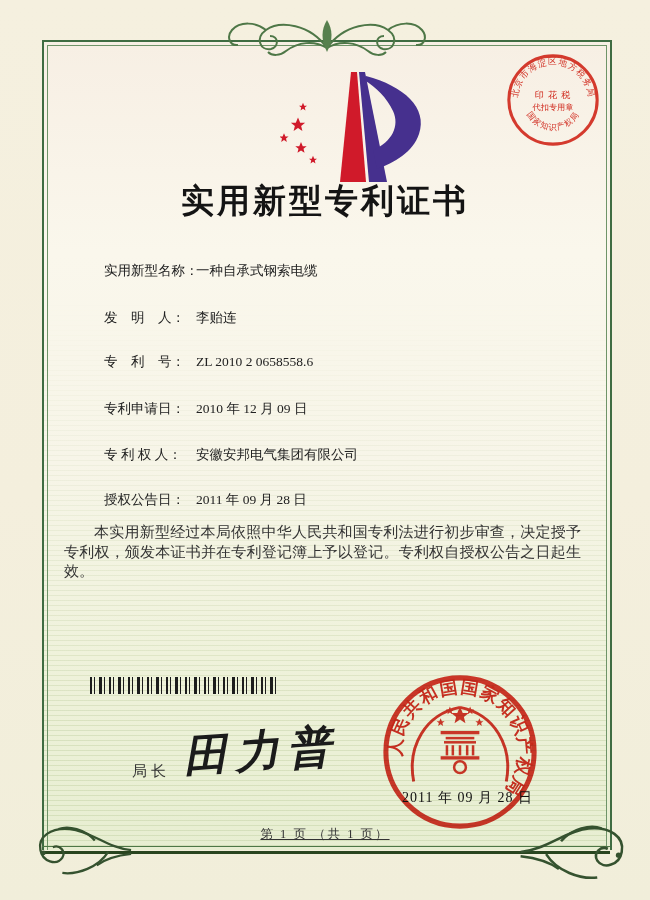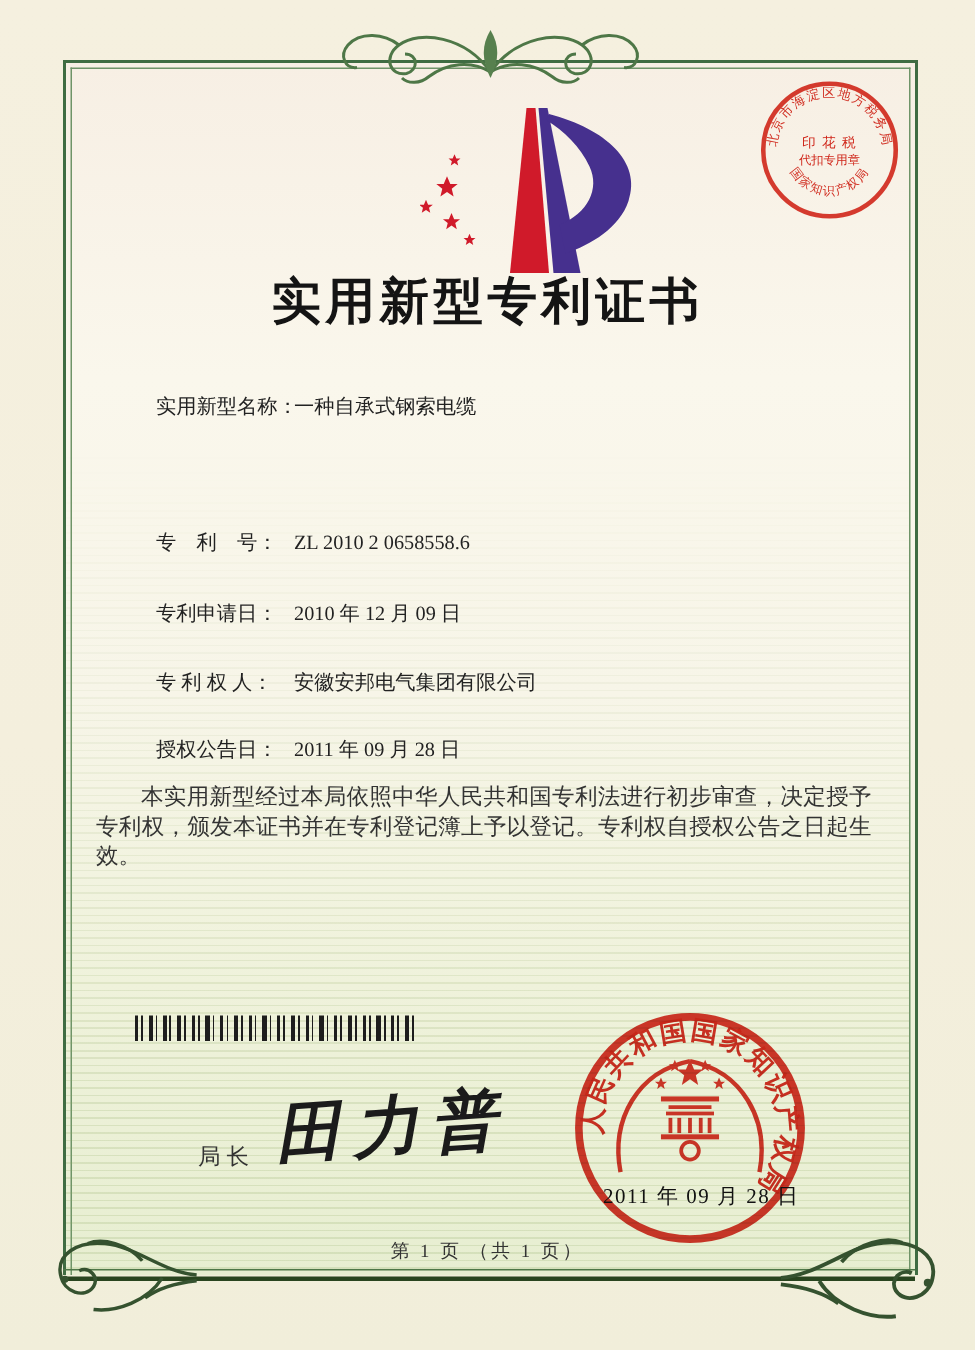--- a/index.html
+++ b/index.html
@@ -33,21 +33,21 @@
   .body-text p{margin:0;text-indent:2em;}
   .barcode{left:90px;top:677px;width:190px;height:17px;z-index:3;
     background:repeating-linear-gradient(90deg,
       #1d1d1d 0 2px,transparent 2px 4px,#1d1d1d 4px 5px,transparent 5px 9px,
       #1d1d1d 9px 12px,transparent 12px 14px,#1d1d1d 14px 15px,transparent 15px 19px);}
   .signer-title{left:132px;top:746px;font-size:15px;letter-spacing:4px;color:#333;z-index:3;margin-top:16px;}
   .signer-name{left:183px;top:722px;font-size:44px;font-weight:600;color:#1b1b1b;
     transform:rotate(-4deg);letter-spacing:8px;z-index:3;font-style:italic;}
   .seal-date{left:402px;top:789px;font-size:14px;letter-spacing:1px;color:#111;z-index:5;}
   .footer-page{left:42px;top:826px;width:566px;text-align:center;font-size:12.5px;
-    letter-spacing:2px;color:#333;z-index:3;}
+    letter-spacing:2px;color:#333;z-index:3;text-decoration:underline;}
   .watermark{left:541px;top:895px;font-size:14px;font-weight:bold;letter-spacing:1px;
     color:rgba(255,255,255,.85);z-index:6;font-family:"Liberation Sans","DejaVu Sans",sans-serif;}
   
   .logo{left:280px;top:70px;z-index:3;}
   .stamp{left:505px;top:52px;z-index:4;mix-blend-mode:multiply;}
   .seal{left:380px;top:672px;z-index:4;mix-blend-mode:multiply;}
   .orn{z-index:2;}
 </style>
 </head>
 <body>
@@ -129,20 +129,23 @@
       <textPath href="#tsBot" startOffset="25%">国家知识产权局</textPath>
     </text>
     <text x="50" y="48" font-size="9.5" letter-spacing="1" fill="#d6281c" text-anchor="middle">印 花 税</text>
     <text x="50" y="60" font-size="8.5" fill="#d6281c" text-anchor="middle">代扣专用章</text>
   </svg>
 
   <div class="abs title">实用新型专利证书</div>
 
   <div class="abs field-row" style="top:262px">
     <span class="lbl">实用新型名称：</span><span>一种自承式钢索电缆</span>
+  </div>
+  <div class="abs field-row" style="top:309px">
+    <span class="lbl">发　明　人：</span><span>李贻连</span>
   </div>
   <div class="abs field-row" style="top:353px">
     <span class="lbl">专　利　号：</span><span>ZL 2010 2 0658558.6</span>
   </div>
   <div class="abs field-row" style="top:400px">
     <span class="lbl">专利申请日：</span><span>2010 年 12 月 09 日</span>
   </div>
   <div class="abs field-row" style="top:446px">
     <span class="lbl">专 利 权 人：</span><span>安徽安邦电气集团有限公司</span>
   </div>

